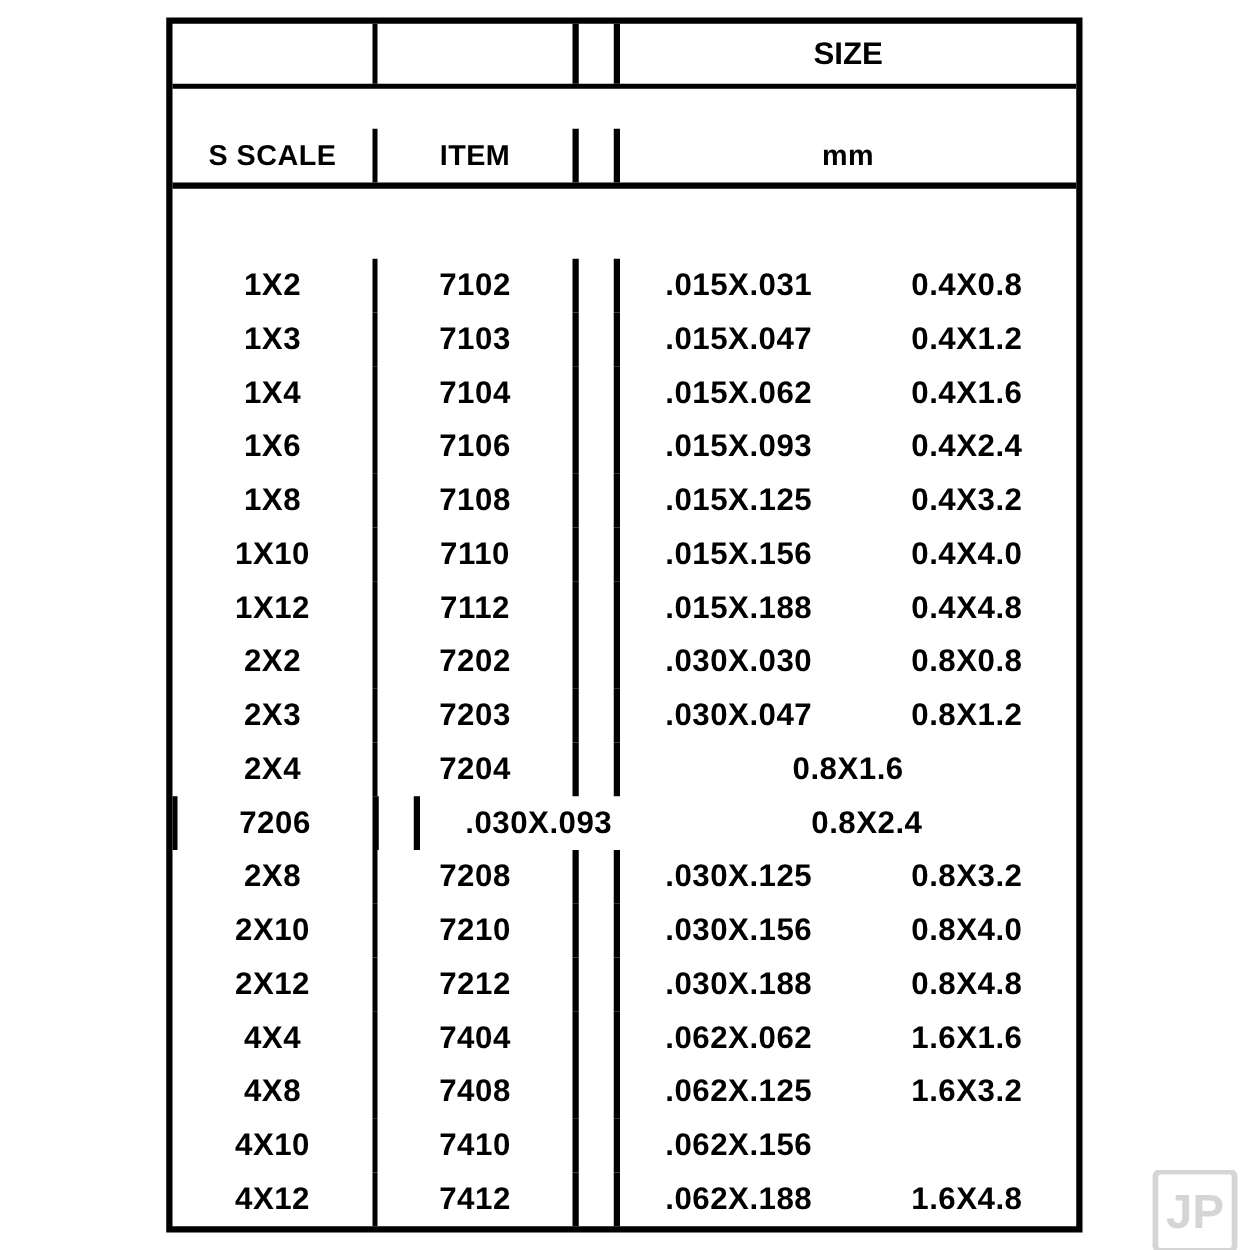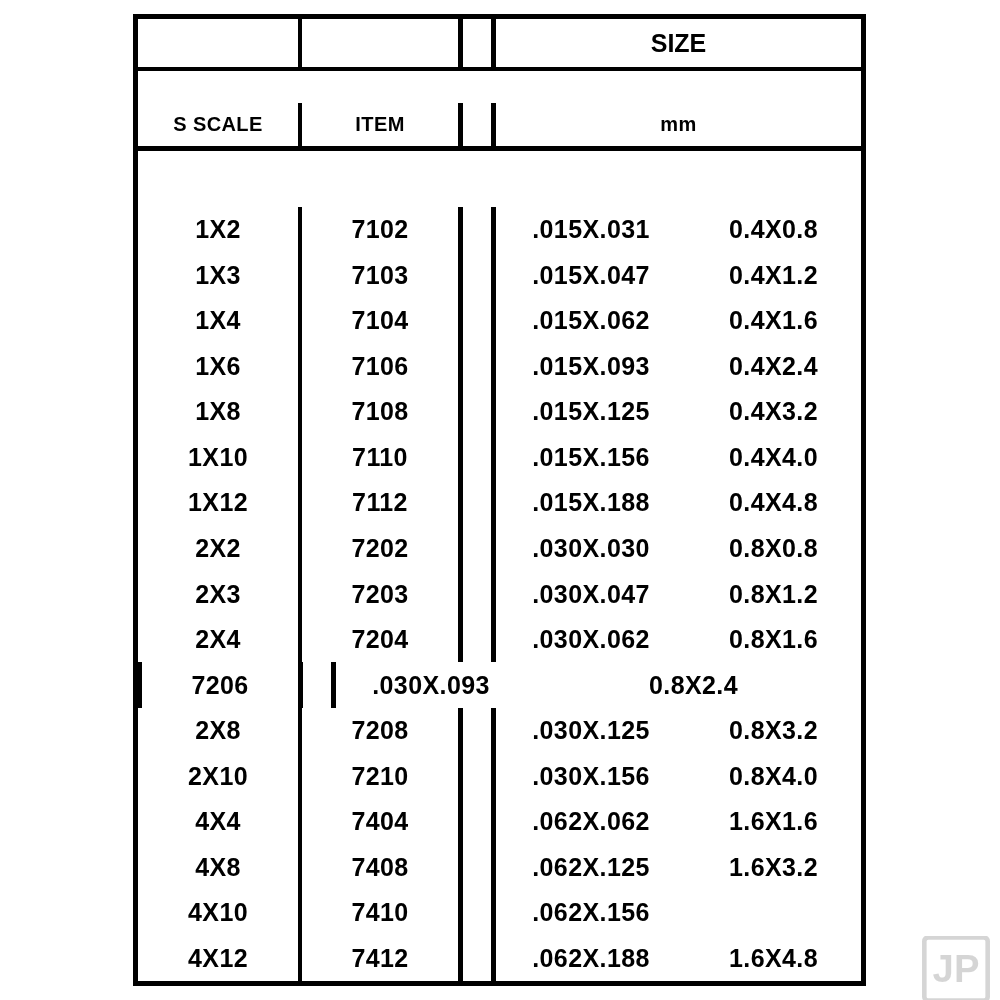--- a/index.html
+++ b/index.html
@@ -72,21 +72,21 @@
     display: flex;
     align-items: center;
     justify-content: center;
     box-sizing: border-box;
     font-weight: bold;
     color: #000;
     letter-spacing: 0.4px;
   }
 
   .cell.head {
-    font-size: 20px;
+    font-size: 23px;
   }
 
   .cell.data {
     font-size: 25px;
   }
 
   
   .vsep-left  { border-left: 4px solid #000; }
 
   .blank { }
@@ -230,21 +230,20 @@
           </div>
           <div class="cell data c-inch">.030X.047</div>
           <div class="cell data c-mm">0.8X1.2</div>
         </div>
         <div class="row">
           <div class="cell data c-scale">2X4</div>
           <div class="cell data c-item vsep-left">7204</div>
           <div class="divider-gap">
             <div class="d-inner"></div>
           </div>
-          <div class="cell data c-inch">.030X.062</div>
           <div class="cell data c-mm">0.8X1.6</div>
         </div>
         <div class="row">
           <div class="cell data c-item vsep-left">7206</div>
           <div class="divider-gap">
             <div class="d-inner"></div>
           </div>
           <div class="cell data c-inch">.030X.093</div>
           <div class="cell data c-mm">0.8X2.4</div>
         </div>
@@ -258,20 +257,29 @@
           <div class="cell data c-mm">0.8X3.2</div>
         </div>
         <div class="row">
           <div class="cell data c-scale">2X10</div>
           <div class="cell data c-item vsep-left">7210</div>
           <div class="divider-gap">
             <div class="d-inner"></div>
           </div>
           <div class="cell data c-inch">.030X.156</div>
           <div class="cell data c-mm">0.8X4.0</div>
+        </div>
+        <div class="row">
+          <div class="cell data c-scale">2X12</div>
+          <div class="cell data c-item vsep-left">7212</div>
+          <div class="divider-gap">
+            <div class="d-inner"></div>
+          </div>
+          <div class="cell data c-inch">.030X.188</div>
+          <div class="cell data c-mm">0.8X4.8</div>
         </div>
         <div class="row">
           <div class="cell data c-scale">4X4</div>
           <div class="cell data c-item vsep-left">7404</div>
           <div class="divider-gap">
             <div class="d-inner"></div>
           </div>
           <div class="cell data c-inch">.062X.062</div>
           <div class="cell data c-mm">1.6X1.6</div>
         </div>

